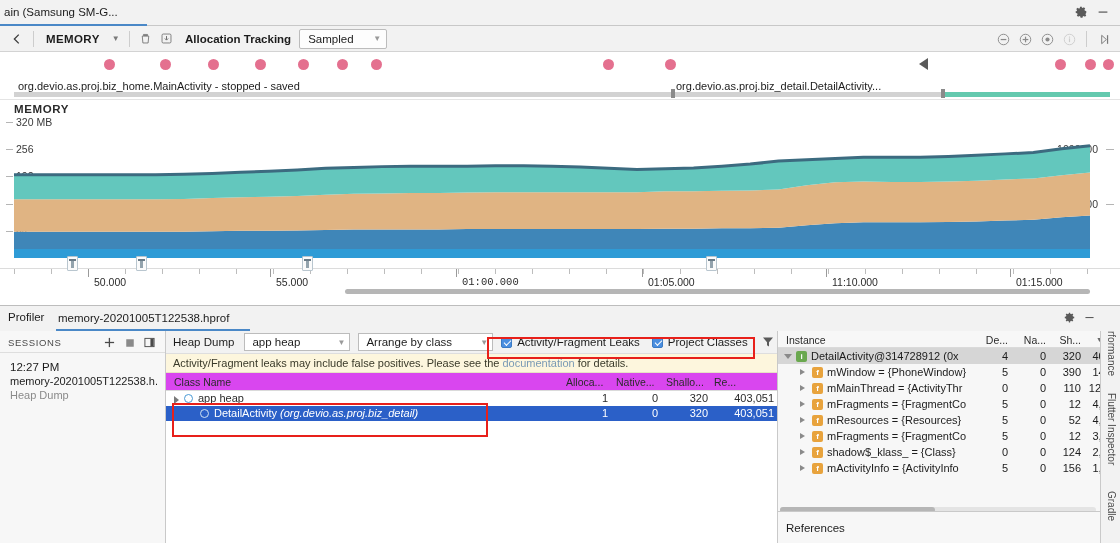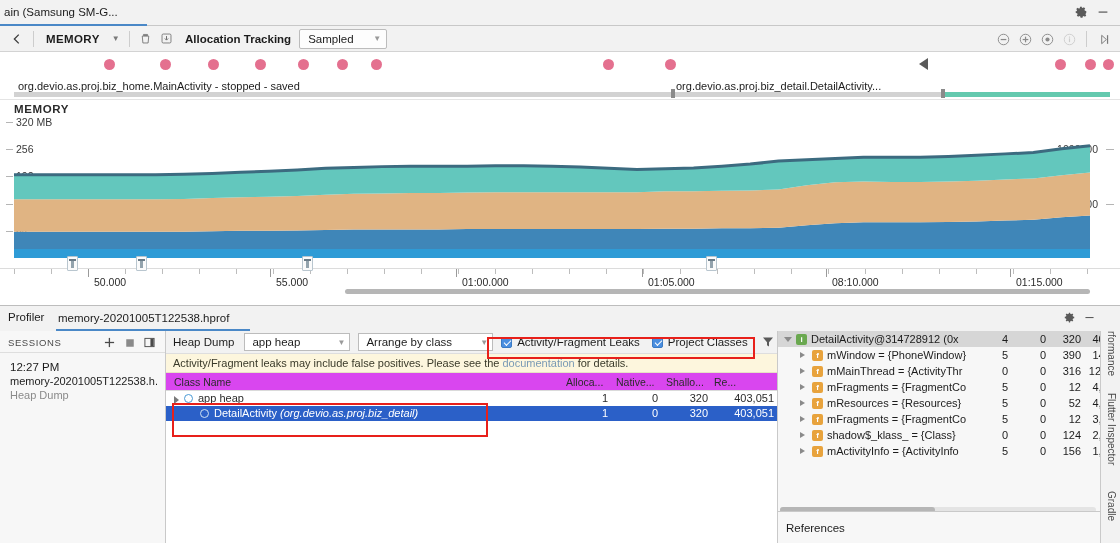--- a/index.html
+++ b/index.html
@@ -350,25 +350,25 @@
         <div class="t-tick" style="left: 939px;"></div>
         <div class="t-tick" style="left: 976px;"></div>
         <div class="t-tick" style="left: 1013px;"></div>
         <div class="t-tick" style="left: 1050px;"></div>
         <div class="t-tick" style="left: 1087px;"></div>
         <div class="t-tick major" style="left: 88px;"></div>
         <div class="t-lbl" style="left: 94px;">50.000</div>
         <div class="t-tick major" style="left: 270px;"></div>
         <div class="t-lbl" style="left: 276px;">55.000</div>
         <div class="t-tick major" style="left: 456px;"></div>
-        <div class="t-lbl" style="left: 462px;">01:00.000</div>
+        <div class="t-lbl" style="left: 462px; font-family: Liberation Mono, monospace;">01:00.000</div>
         <div class="t-tick major" style="left: 642px;"></div>
         <div class="t-lbl" style="left: 648px;">01:05.000</div>
         <div class="t-tick major" style="left: 826px;"></div>
-        <div class="t-lbl" style="left: 832px;">08:10.000</div>
+        <div class="t-lbl" style="left: 832px;">11:10.000</div>
         <div class="t-tick major" style="left: 1010px;"></div>
         <div class="t-lbl" style="left: 1016px;">01:15.000</div>
         <div class="gc-marker" style="left: 67px;"></div>
         <div class="gc-marker" style="left: 136px;"></div>
         <div class="gc-marker" style="left: 302px;"></div>
         <div class="gc-marker" style="left: 706px;"></div>
       </div>
   </div>
 
   <div class="bot-window">
@@ -474,20 +474,28 @@
               <div class="cell" style="left: 48px;"><span>DetailActivity</span><span class="cls-pkg"> (org.devio.as.proj.biz_detail)</span></div>
               <div class="cell num" style="left: 400px; width: 42px;">1</div>
               <div class="cell num" style="left: 450px; width: 42px;">0</div>
               <div class="cell num" style="left: 500px; width: 42px;">320</div>
               <div class="cell num" style="left: 548px; width: 60px;">403,051</div>
             </div>
           </div>
       </div>
 
       <div class="iv">
+        <div class="iv-tblhead" id="iv-head">
+            <div class="ivth" style="left: 8px; width: 190px;">Instance</div>
+            <div class="ivth" style="left: 200px; width: 30px; text-align: right;">De...</div>
+            <div class="ivth" style="left: 238px; width: 30px; text-align: right;">Na...</div>
+            <div class="ivth" style="left: 275px; width: 28px; text-align: right;">Sh...</div>
+            <div class="ivth" style="left: 300px; width: 42px; text-align: right;">...</div>
+            <div class="ivth" style="left: 318px; font-size: 7px; color: rgb(106, 106, 106); top: 5px;">▼</div>
+          </div>
         <div id="iv-rows">
             <div class="iv-row sel">
               <div class="exp-tri open" style="left: 6px;"></div>
               <div class="badge i" style="left: 18px;">i</div>
               <div class="ivc" style="left: 33px;">DetailActivity@314728912 (0x</div>
               <div class="ivc num" style="left: 200px; width: 30px;">4</div>
               <div class="ivc num" style="left: 238px; width: 30px;">0</div>
               <div class="ivc num" style="left: 275px; width: 28px;">320</div>
               <div class="ivc num" style="left: 300px; width: 42px;">403,0</div>
             </div>
@@ -499,21 +507,21 @@
               <div class="ivc num" style="left: 238px; width: 30px;">0</div>
               <div class="ivc num" style="left: 275px; width: 28px;">390</div>
               <div class="ivc num" style="left: 300px; width: 42px;">14,53</div>
             </div>
             <div class="iv-row">
               <div class="exp-tri" style="left: 22px;"></div>
               <div class="badge f" style="left: 34px;">f</div>
               <div class="ivc" style="left: 49px;">mMainThread = {ActivityThr</div>
               <div class="ivc num" style="left: 200px; width: 30px;">0</div>
               <div class="ivc num" style="left: 238px; width: 30px;">0</div>
-              <div class="ivc num" style="left: 275px; width: 28px;">316</div>
+              <div class="ivc num" style="left: 275px; width: 28px;">110</div>
               <div class="ivc num" style="left: 300px; width: 42px;">12,79(</div>
             </div>
             <div class="iv-row">
               <div class="exp-tri" style="left: 22px;"></div>
               <div class="badge f" style="left: 34px;">f</div>
               <div class="ivc" style="left: 49px;">mFragments = {FragmentCo</div>
               <div class="ivc num" style="left: 200px; width: 30px;">5</div>
               <div class="ivc num" style="left: 238px; width: 30px;">0</div>
               <div class="ivc num" style="left: 275px; width: 28px;">12</div>
               <div class="ivc num" style="left: 300px; width: 42px;">4,864</div>

